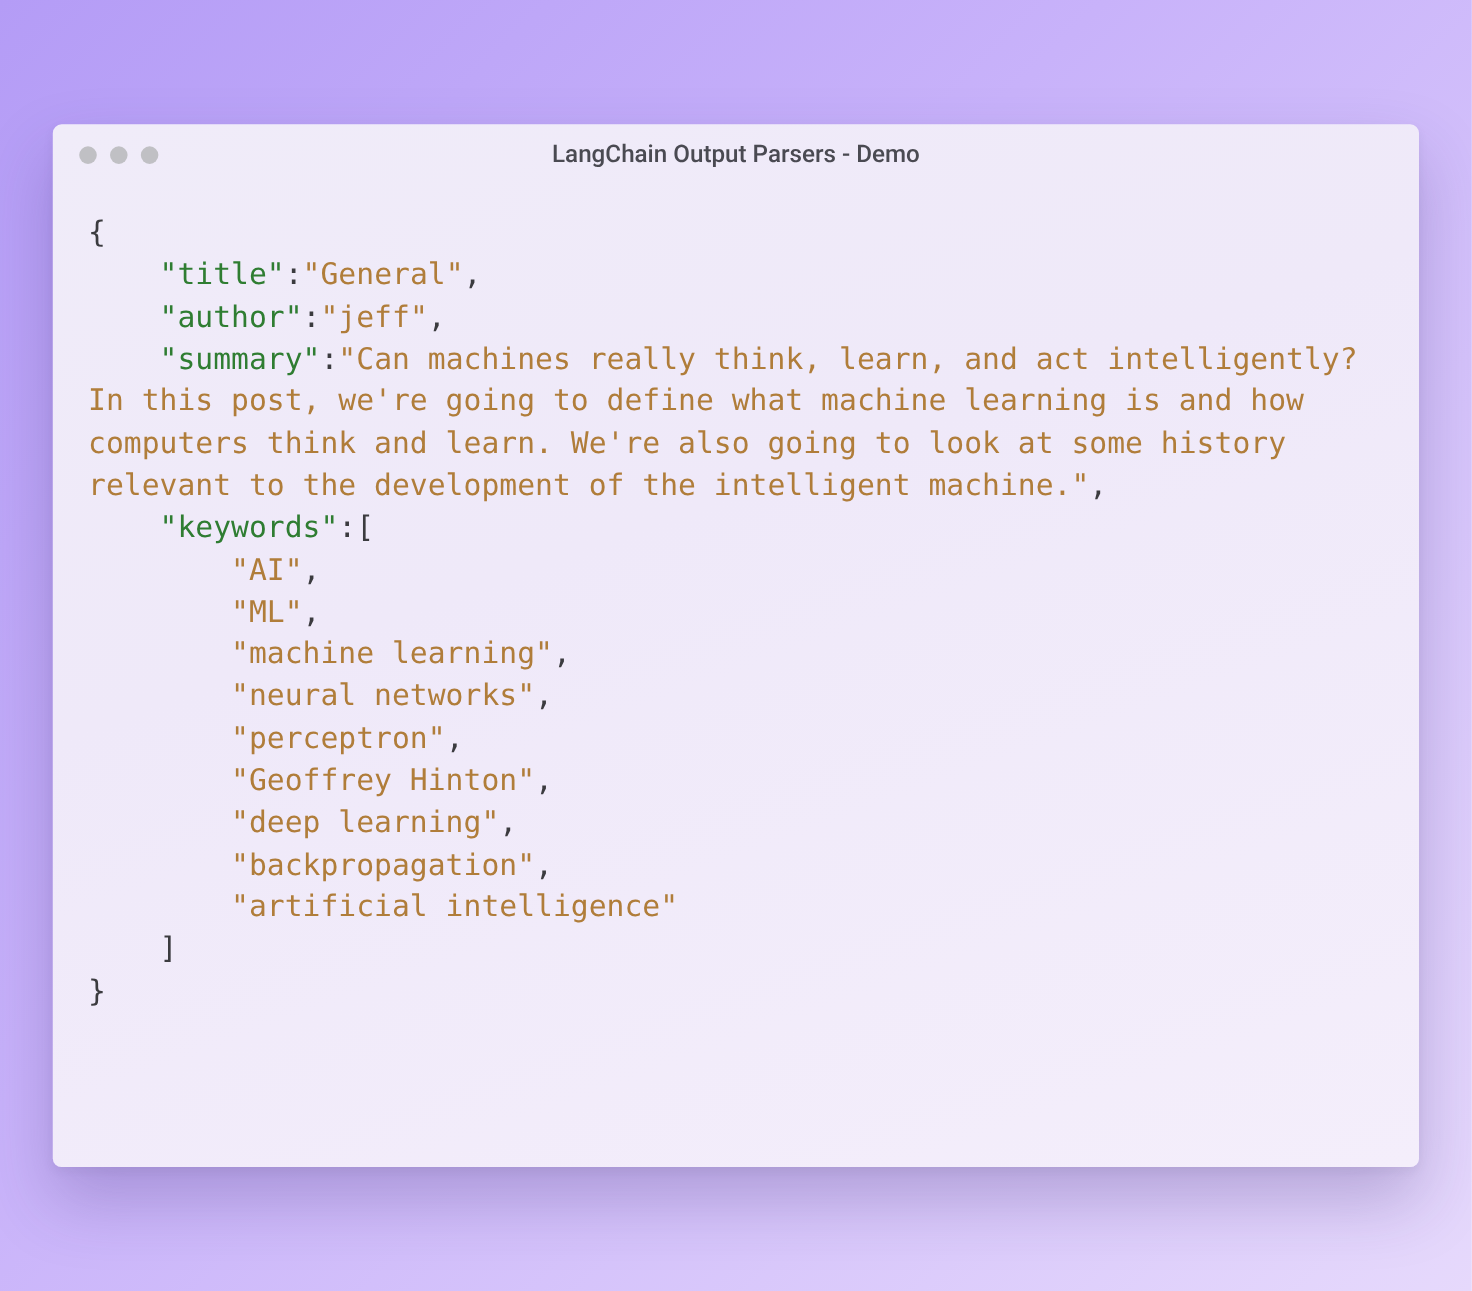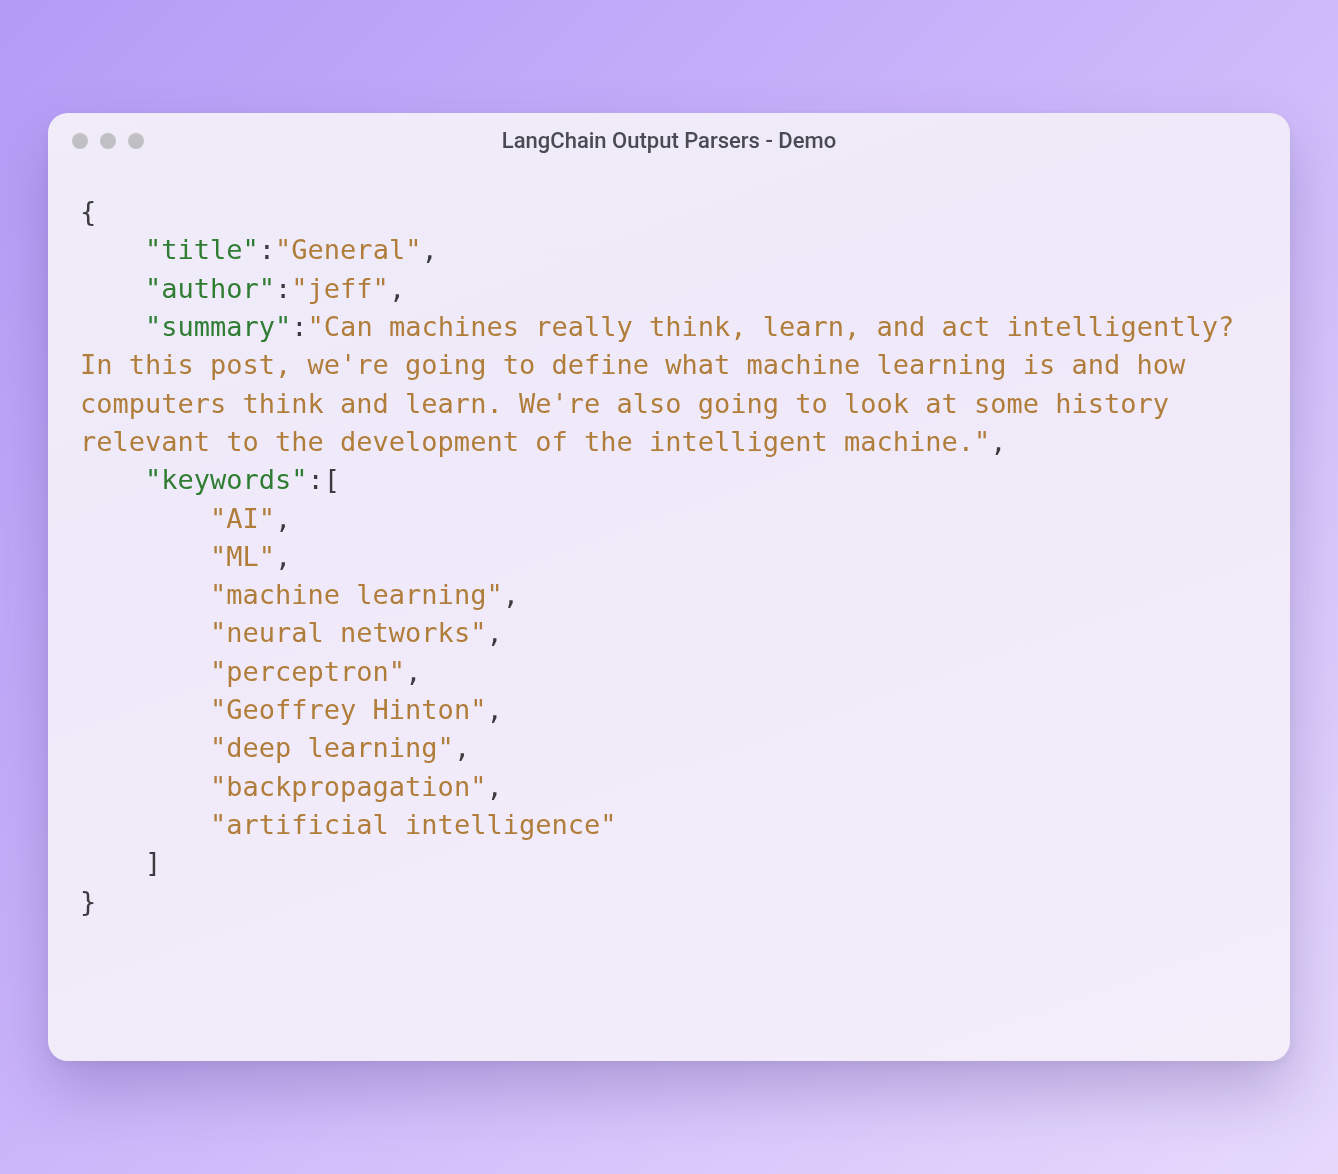--- a/index.html
+++ b/index.html
@@ -13,21 +13,21 @@
     background: linear-gradient(135deg, #b49cf6 0%, #c8b2fa 40%, #e6d9fc 100%);
     display: flex;
     align-items: center;
     justify-content: center;
     box-sizing: border-box;
     padding: 48px;
   }
   .window {
     width: 1242px;
     background: linear-gradient(160deg, #f0ecf9 0%, #efe9f9 40%, #f4eefb 100%);
-    border-radius: 20px;
+    border-radius: 8px;
     box-shadow: 0 30px 60px rgba(60, 40, 120, 0.25), 0 4px 10px rgba(0,0,0,0.05);
     overflow: hidden;
     display: flex;
     flex-direction: column;
   }
   .titlebar {
     height: 56px;
     display: flex;
     align-items: center;
     padding: 0 24px;

